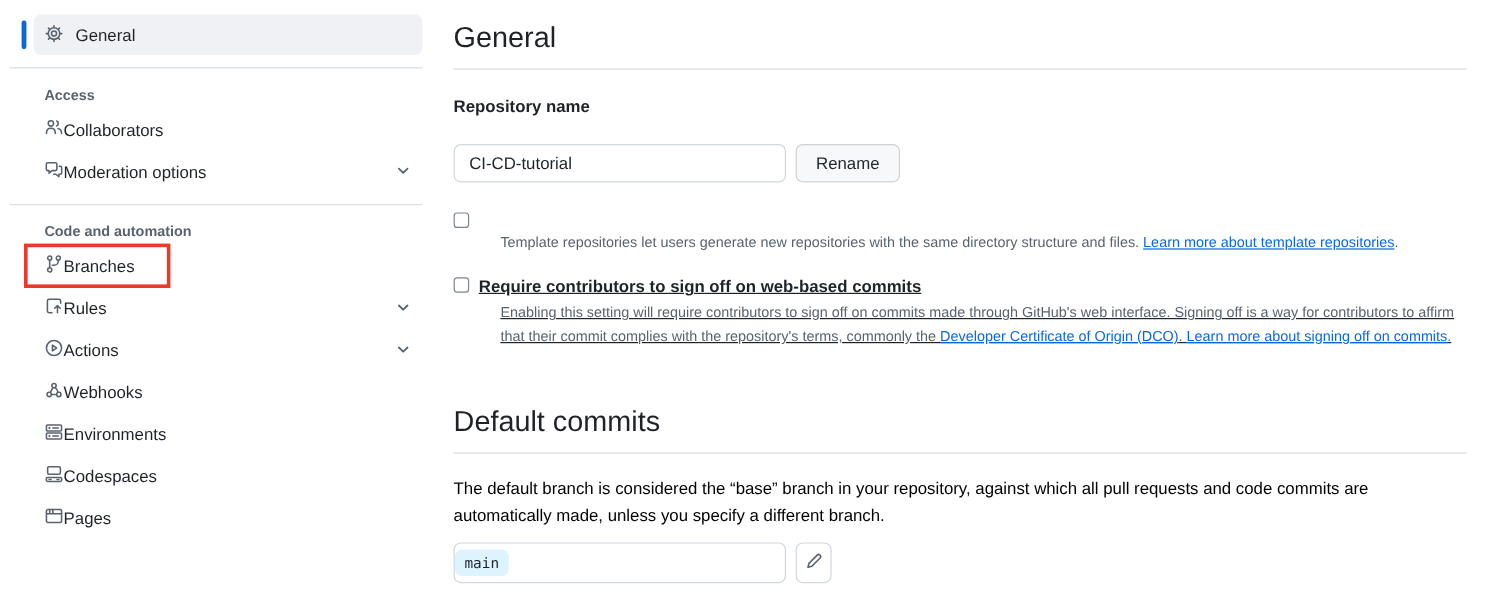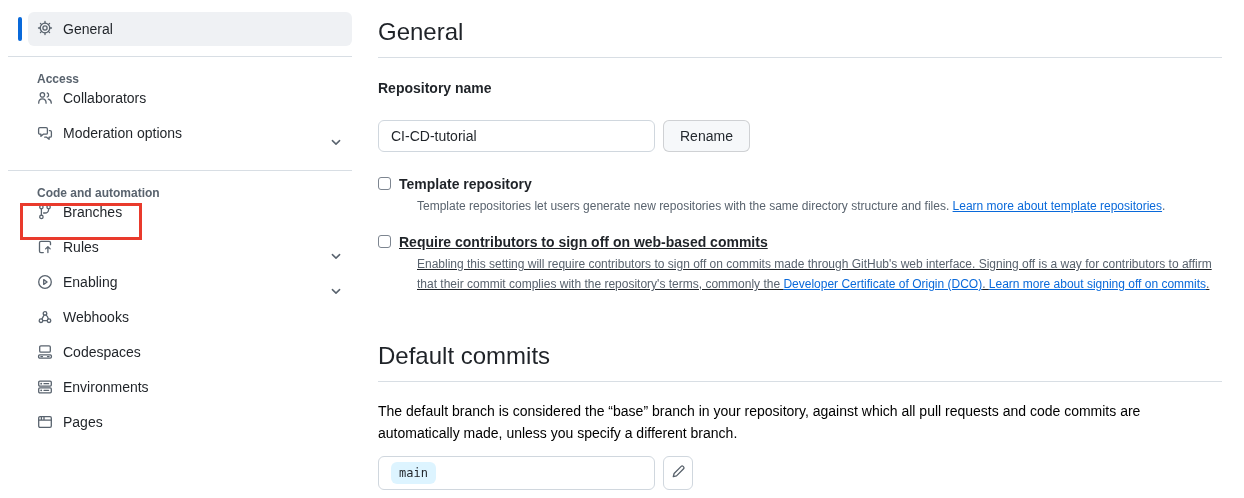--- a/index.html
+++ b/index.html
@@ -10,21 +10,21 @@
   
   .sidebar { position:absolute; left:0; top:0; width:360px; padding-top:12px; }
   .nav-selected { position:relative; margin:0 8px 0 28px; height:34px; border-radius:6px;
                   background:#eff1f4; display:flex; align-items:center; gap:10px;
                   padding-left:9px; font-size:14px; font-weight:400; cursor:pointer; }
   .accent-bar { position:absolute; left:-10px; top:5px; width:4px; height:24px;
                 border-radius:2px; background:#0969da; }
   .nav-divider { border:none; border-top:1px solid #d8dee4; margin:10px 8px 0 8px; }
   .section-label { margin:15px 0 4px 37px; font-size:12px; font-weight:700; color:#59636e; }
   .nav-item { position:relative; margin:0 8px 0 28px; height:35px; display:flex;
-              gap:10px; padding-left:9px; font-size:14px;
+              align-items:center; padding-left:9px; font-size:14px;
               color:#1f2328; cursor:pointer; border-radius:6px; }
   .chev { position:absolute; right:8px; top:9px; }
   .red-box { position:absolute; left:-8px; top:-1px; width:122px; height:37px;
              border:3px solid #e93a2c; pointer-events:none; }
   .oct { flex:none; }
 
   
   .main { position:absolute; left:378px; top:0; width:844px; }
   .section-title { font-size:24px; font-weight:400; color:#1f2328; line-height:33px; padding-top:15px; }
   .rule { border:none; border-top:1px solid #d8dee4; margin-top:9px; }
@@ -41,21 +41,21 @@
   .check-row { display:flex; gap:8px; align-items:flex-start; }
   .checkbox { flex:none; width:13px; height:13px; border:1px solid #7d8590; border-radius:3px;
               background:#fff; margin-top:3px; cursor:pointer; }
   .check-label { font-size:14px; font-weight:700; line-height:20px; cursor:pointer; }
   .check-desc { margin:2px 0 0 39px; font-size:12px; color:#59636e; line-height:20px; max-width:822px; }
   a.lnk { color:#0969da; text-decoration:underline; cursor:pointer; }
   .title-gap { margin-top:30px; }
   .db-desc { margin-top:18px; font-size:14px; color:#000000; line-height:22px; max-width:844px; }
   .branch-row { display:flex; gap:8px; margin-top:12px; align-items:center; }
   .branch-box { width:277px; height:34px; border:1px solid #d0d7de; border-radius:6px;
-                background:#fff; display:flex; align-items:center; padding-left:12px; }
+                background:#fff; display:flex; align-items:center; padding-left:0; }
   .branch-badge { font-family:"DejaVu Sans Mono", monospace; font-size:12px; color:#1f2328;
                   background:#ddf4ff; border-radius:6px; padding:4px 8px; }
   .icon-btn { width:30px; height:34px; background:#fff; border:1px solid #d0d7de;
               border-radius:6px; display:flex; align-items:center; justify-content:center; cursor:pointer; }
 </style>
 </head>
 <body>
 
 <div class="page">
 
@@ -138,21 +138,21 @@
       </span>
     </div>
 
     <div class="nav-item">
       <span class="oct">
         <svg width="16" height="16" viewBox="0 0 16 16" fill="none" stroke="#59636e" stroke-width="1.3" stroke-linecap="round" stroke-linejoin="round">
           <circle cx="8" cy="8" r="6.3"></circle>
             <path d="M6.7 5.6l3.4 2.4-3.4 2.4Z"></path>
         </svg>
       </span>
-      <span>Enabling</span>
+      <span>Actions</span>
       <span class="chev">
         <svg width="16" height="16" viewBox="0 0 16 16" fill="none" stroke="#59636e" stroke-width="1.5" stroke-linecap="round" stroke-linejoin="round">
             <path d="M4.4 6.6 8 10.1l3.6-3.5"></path>
           </svg>
       </span>
     </div>
 
     <div class="nav-item">
       <span class="oct">
         <svg width="16" height="16" viewBox="0 0 16 16" fill="none" stroke="#59636e" stroke-width="1.3" stroke-linecap="round" stroke-linejoin="round">
@@ -161,43 +161,43 @@
             <circle cx="12" cy="11.7" r="1.8"></circle>
           <path d="M7.1 6l-2.1 3.9M9 6a6.2 6.2 0 0 1 2.3 3.9M5.9 11.7h4.2"></path>
         </svg>
       </span>
       <span>Webhooks</span>
     </div>
 
     <div class="nav-item">
       <span class="oct">
         <svg width="16" height="16" viewBox="0 0 16 16" fill="none" stroke="#59636e" stroke-width="1.3" stroke-linecap="round" stroke-linejoin="round">
-          <rect x="2.7" y="1.9" width="10.6" height="6.3" rx="1.2"></rect>
-          <rect x="1.6" y="10.9" width="12.8" height="3.3" rx="1.1"></rect>
-          <path d="M3.9 12.55h1.6M10.5 12.55h1.6"></path>
-        </svg>
-      </span>
-      <span>Codespaces</span>
-    </div>
-
-    <div class="nav-item">
-      <span class="oct">
-        <svg width="16" height="16" viewBox="0 0 16 16" fill="none" stroke="#59636e" stroke-width="1.3" stroke-linecap="round" stroke-linejoin="round">
           <rect x="1.7" y="2.1" width="12.6" height="5.1" rx="1.1"></rect>
           <rect x="1.7" y="8.8" width="12.6" height="5.1" rx="1.1"></rect>
           <path d="M4.2 4.65h.01M4.2 11.35h.01" stroke-width="1.9"></path>
           <path d="M7 4.65h4.6M7 11.35h4.6"></path>
         </svg>
       </span>
       <span>Environments</span>
     </div>
 
     <div class="nav-item">
       <span class="oct">
         <svg width="16" height="16" viewBox="0 0 16 16" fill="none" stroke="#59636e" stroke-width="1.3" stroke-linecap="round" stroke-linejoin="round">
+          <rect x="2.7" y="1.9" width="10.6" height="6.3" rx="1.2"></rect>
+          <rect x="1.6" y="10.9" width="12.8" height="3.3" rx="1.1"></rect>
+          <path d="M3.9 12.55h1.6M10.5 12.55h1.6"></path>
+        </svg>
+      </span>
+      <span>Codespaces</span>
+    </div>
+
+    <div class="nav-item">
+      <span class="oct">
+        <svg width="16" height="16" viewBox="0 0 16 16" fill="none" stroke="#59636e" stroke-width="1.3" stroke-linecap="round" stroke-linejoin="round">
           <rect x="1.7" y="2.6" width="12.6" height="10.8" rx="1.3"></rect>
           <path d="M1.7 6.1h12.6M4.4 2.6v3.5M7 2.6v3.5"></path>
         </svg>
       </span>
       <span>Pages</span>
     </div>
 
   </nav>
 
   <main class="main">
@@ -207,21 +207,20 @@
 
     <div class="field-label">Repository name</div>
     <div class="repo-row">
       <input class="text-input" type="text" value="CI-CD-tutorial" style="">
       <button class="btn">Rename</button>
     </div>
 
     <div class="setting" style="margin-top:22px">
       <div class="check-row">
         <span class="checkbox" role="checkbox" aria-checked="false"></span>
-        <label class="check-label">Template repository</label>
       </div>
       <div class="check-desc"><span>Template repositories let users generate new repositories with the same directory structure and files. </span><a class="lnk">Learn more about template repositories</a><span>.</span></div>
     </div>
 
     <div class="setting">
       <div class="check-row">
         <span class="checkbox" role="checkbox" aria-checked="false"></span>
         <label class="check-label">Require contributors to sign off on web-based commits</label>
       </div>
       <div class="check-desc"><span>Enabling this setting will require contributors to sign off on commits made through GitHub's web interface. Signing off is a way for contributors to affirm that their commit complies with the repository's terms, commonly the </span><a class="lnk">Developer Certificate of Origin (DCO)</a><span>. </span><a class="lnk">Learn more about signing off on commits</a><span>.</span></div>

